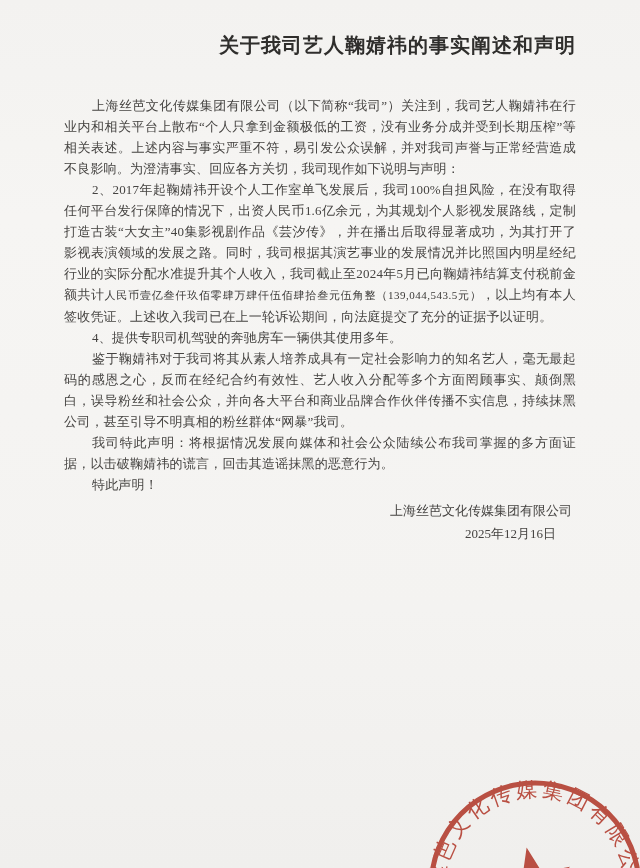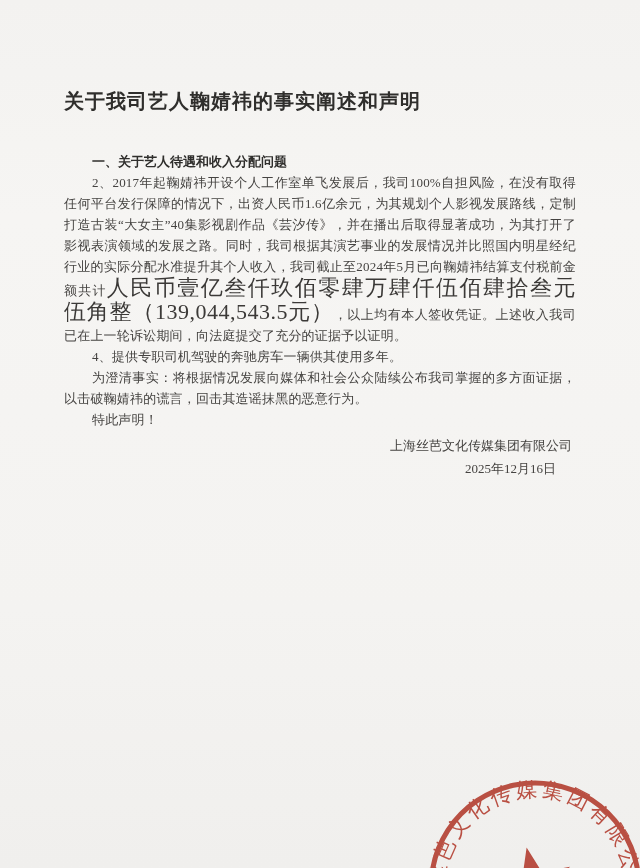--- a/index.html
+++ b/index.html
@@ -12,22 +12,22 @@
     position: relative;
     width: 640px; height: 868px;
     overflow: hidden;
     background: linear-gradient(180deg, #f3f2f0 0%, #f6f5f3 25%, #f4f3f1 70%, #f0efed 100%);
     color: #454341;
     box-sizing: border-box;
     padding: 0 64px;
   }
   .title {
     margin: 0;
-    padding-top: 88px;
-    text-align: left;
+    padding-top: 32px;
+    text-align: right;
     font-size: 20px;
     font-weight: bold;
     letter-spacing: 1px;
     color: #2f2e2c;
   }
   .body-text { margin-top: 36px; }
   .para {
     margin: 0;
     font-size: 13px;
     line-height: 21px;
@@ -37,21 +37,21 @@
   .indent { text-indent: 2.15em; }
   .heading {
     margin: 14px 0 0 0;
     font-size: 13px;
     line-height: 21px;
     font-weight: bold;
     color: #2f2e2c;
     text-indent: 2.15em;
   }
   .amount {
-    font-size: 22px;
+    font-size: 11px;
     letter-spacing: 0.5px;
     color: #3b3937;
   }
   .signature-block { margin-top: 4px; }
   .company-line {
     font-size: 13px; line-height: 23px;
     text-align: right;
     padding-right: 4px;
     color: #454341;
   }
@@ -80,26 +80,27 @@
 </style>
 </head>
 <body>
 
 <div class="page">
 
   <h1 class="title">关于我司艺人鞠婧祎的事实阐述和声明</h1>
 
   <div class="body-text">
 
+    <p class="para indent">上海丝芭文化传媒集团有限公司（以下简称“我司”）关注到，我司艺人鞠婧祎在行业内和相关平台上散布“个人只拿到金额极低的工资，没有业务分成并受到长期压榨”等相关表述。上述内容与事实严重不符，易引发公众误解，并对我司声誉与正常经营造成不良影响。为澄清事实、回应各方关切，我司现作如下说明与声明：</p>
 
-    <h2 class="heading">一、关于艺人待遇和收入分配问题</h2>
     <p class="para indent"><span>2、2017年起鞠婧祎开设个人工作室单飞发展后，我司100%自担风险，在没有取得任何平台发行保障的情况下，出资人民币1.6亿余元，为其规划个人影视发展路线，定制打造古装“大女主”40集影视剧作品《芸汐传》，并在播出后取得显著成功，为其打开了影视表演领域的发展之路。同时，我司根据其演艺事业的发展情况并比照国内明星经纪行业的实际分配水准提升其个人收入，我司截止至2024年5月已向鞠婧祎结算支付税前金额共计</span><span class="amount">人民币壹亿叁仟玖佰零肆万肆仟伍佰肆拾叁元伍角整（139,044,543.5元）</span><span>，以上均有本人签收凭证。上述收入我司已在上一轮诉讼期间，向法庭提交了充分的证据予以证明。</span></p>
     <p class="para indent">4、提供专职司机驾驶的奔驰房车一辆供其使用多年。</p>
 
-    <p class="para indent">为澄清事实：将根据情况发展向媒体和社会公众陆续公布我司掌握的多方面证据，以击破鞠婧祎的谎言，回击其造谣抹黑的恶意行为。</p>
+    <p class="para indent">鉴于鞠婧祎对于我司将其从素人培养成具有一定社会影响力的知名艺人，毫无最起码的感恩之心，反而在经纪合约有效性、艺人收入分配等多个方面罔顾事实、颠倒黑白，误导粉丝和社会公众，并向各大平台和商业品牌合作伙伴传播不实信息，持续抹黑公司，甚至引导不明真相的粉丝群体“网暴”我司。</p>
+    <p class="para indent">我司特此声明：将根据情况发展向媒体和社会公众陆续公布我司掌握的多方面证据，以击破鞠婧祎的谎言，回击其造谣抹黑的恶意行为。</p>
     <p class="para indent">特此声明！</p>
 
     <div class="signature-block">
       <div class="company-line">上海丝芭文化传媒集团有限公司</div>
       <div class="date-line">2025年12月16日</div>
     </div>
 
   </div>
 
   <svg class="seal" viewBox="0 0 220 220" xmlns="http://www.w3.org/2000/svg">

